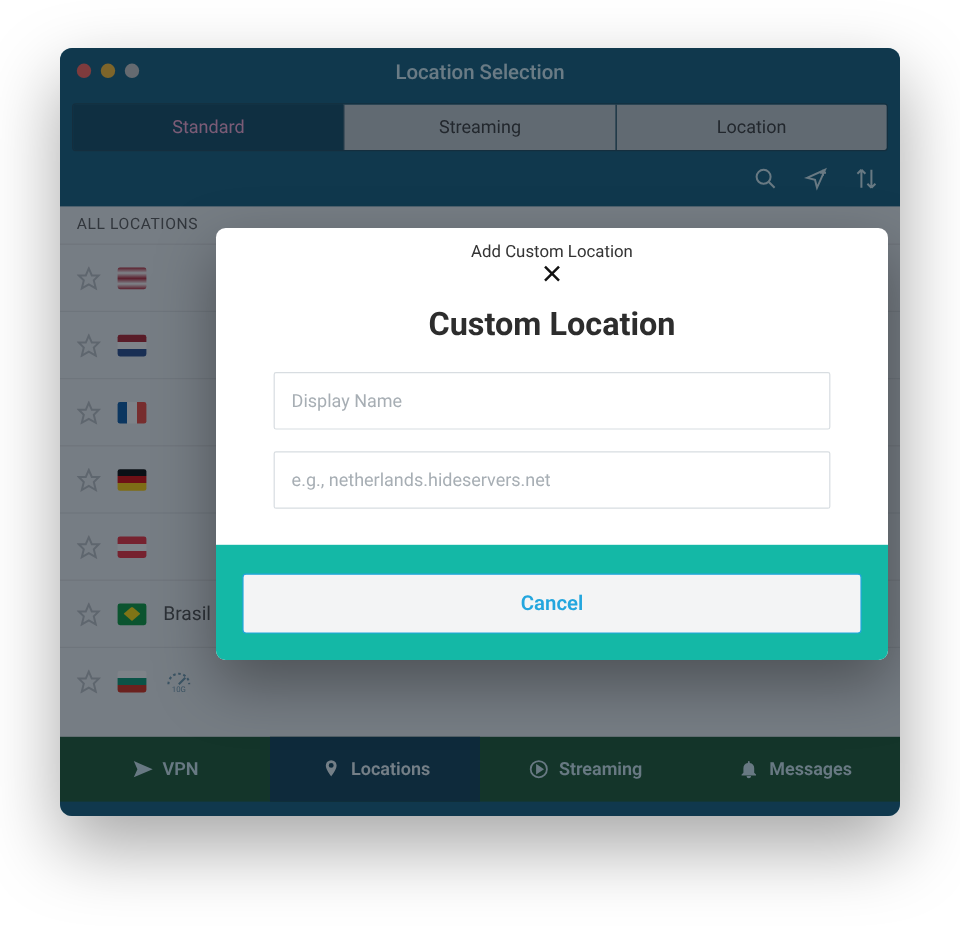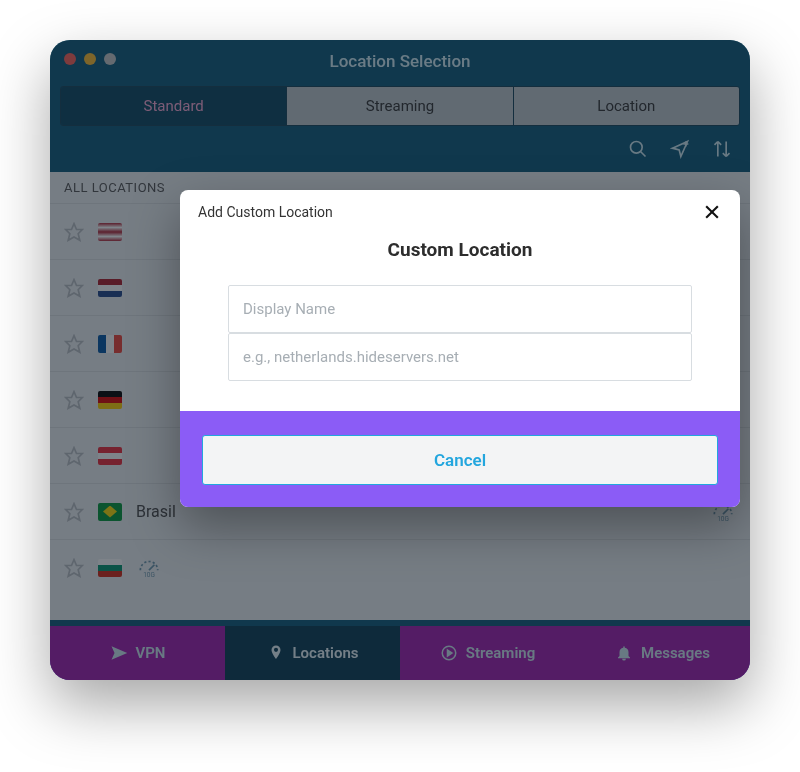--- a/index.html
+++ b/index.html
@@ -3,21 +3,21 @@
 <meta charset="utf-8">
 <style>
   * { box-sizing: border-box; margin: 0; padding: 0; font-family: -apple-system, BlinkMacSystemFont, "Segoe UI", Roboto, Helvetica, Arial, sans-serif; }
   body { background: #fff; width: 800px; height: 772px; overflow: hidden; }
 
   .window {
     position: absolute;
     left: 50px; top: 40px;
     width: 700px; height: 640px;
     background: #0d5a7a;
-    border-radius: 20px;
+    border-radius: 10px;
     box-shadow: 0 25px 60px rgba(0,0,0,.35);
     overflow: hidden;
   }
 
   
   .traffic { position: absolute; top: 13px; left: 14px; display: flex; gap: 8px; }
   .traffic .dot { width: 12px; height: 12px; border-radius: 50%; }
   .dot.red { background:#ff5f57; }
   .dot.yellow { background:#febc2e; }
   .dot.green { background:#c8c8c8; }
@@ -42,48 +42,48 @@
 
   .all-locations-head { display:flex; align-items:center; padding:8px 14px; font-size:13px; color:#555; letter-spacing:.5px; justify-content:space-between;}
   .loc-list { }
   .loc-row { display:flex; align-items:center; height:56px; padding:0 14px; border-top:1px solid #dcdfe2; gap:14px; }
   .star { width:20px; height:20px; color:#b9bec3; }
   .flag { width:24px; height:18px; border-radius:2px; }
   .loc-name { flex:1; font-size:16px; color:#4a4a4a; }
   .speed-ic { width:26px; height:26px; }
 
   
-  .bottom-nav { position:absolute; left:0; right:0; bottom:0; height:54px; background:#a21caf; display:flex; }
+  .bottom-nav { position:absolute; left:0; right:0; bottom:12px; height:54px; background:#14532d; display:flex; }
   .bn-item { flex:1; display:flex; align-items:center; justify-content:center; gap:8px; color:#cfe9f1; font-size:15px; font-weight:600; cursor:pointer; }
   .bn-item.active { background:#083a52; color:#e8f6fb; }
   .bn-ic { width:18px; height:18px; }
 
   
   .overlay {
     position:absolute; inset:0;
     background:rgba(20,30,40,.55);
   }
 
   .modal {
     position:absolute;
     left:130px; top:150px;
     width:560px;
     background:#fff;
     border-radius:8px;
     box-shadow:0 20px 50px rgba(0,0,0,.35);
     overflow:hidden;
   }
-  .modal-head { display:flex; align-items:center; justify-content:space-between; padding:12px 18px 0 18px; }
+  .modal-head { display:flex; align-items:center; justify-content:space-between; padding:12px 18px 0 18px;flex-direction:column; }
   .modal-small-title { font-size:14px; color:#333; }
   .close-x { width:20px; height:20px; cursor:pointer; color:#111; }
-  .modal-title { text-align:center; font-size:19px; font-weight:700; color:#2d2d2d; margin:16px 0 24px; }
-  .modal-fields { padding:0 48px; display:flex; flex-direction:column; gap:0; }
+  .modal-title { text-align:center; font-size:27px; font-weight:700; color:#2d2d2d; margin:16px 0 24px; }
+  .modal-fields { padding:0 48px; display:flex; flex-direction:column; gap:18px; }
   .modal-fields input { width:100%; border:1px solid #d8dde1; padding:14px 14px; font-size:15px; color:#333; border-radius:2px; outline:none;}
   .modal-fields input::placeholder { color:#a7aeb4; }
-  .modal-actions { display:flex; gap:26px; padding:24px 22px 22px; background:#8b5cf6; margin-top:30px; }
+  .modal-actions { display:flex; gap:26px; padding:24px 22px 22px; background:#14b8a6; margin-top:30px; }
   .btn { flex:1; padding:14px 0; font-size:17px; font-weight:600; border-radius:3px; cursor:pointer; text-align:center; }
   .btn.cancel { background:#f3f4f5; color:#23a6de; border:1px solid #23a6de; }
   .btn.add { background:#23a6de; color:#fff; border:1px solid #23a6de; }
 
   
   .fl-br { background: linear-gradient(#009739,#009739); position:relative; }
   .fl-br::after{content:""; position:absolute; inset:3px 5px; background:#fedd00; clip-path:polygon(50% 0,100% 50%,50% 100%,0 50%);}
   .fl-bg { background: linear-gradient(#fff 33%, #00966E 33% 66%, #D62612 66%); }
   .fl-us { background: linear-gradient(#b22234,#fff,#b22234,#fff,#b22234); }
   .fl-at { background: linear-gradient(#ed2939 33%, #fff 33% 66%, #ed2939 66%); }

